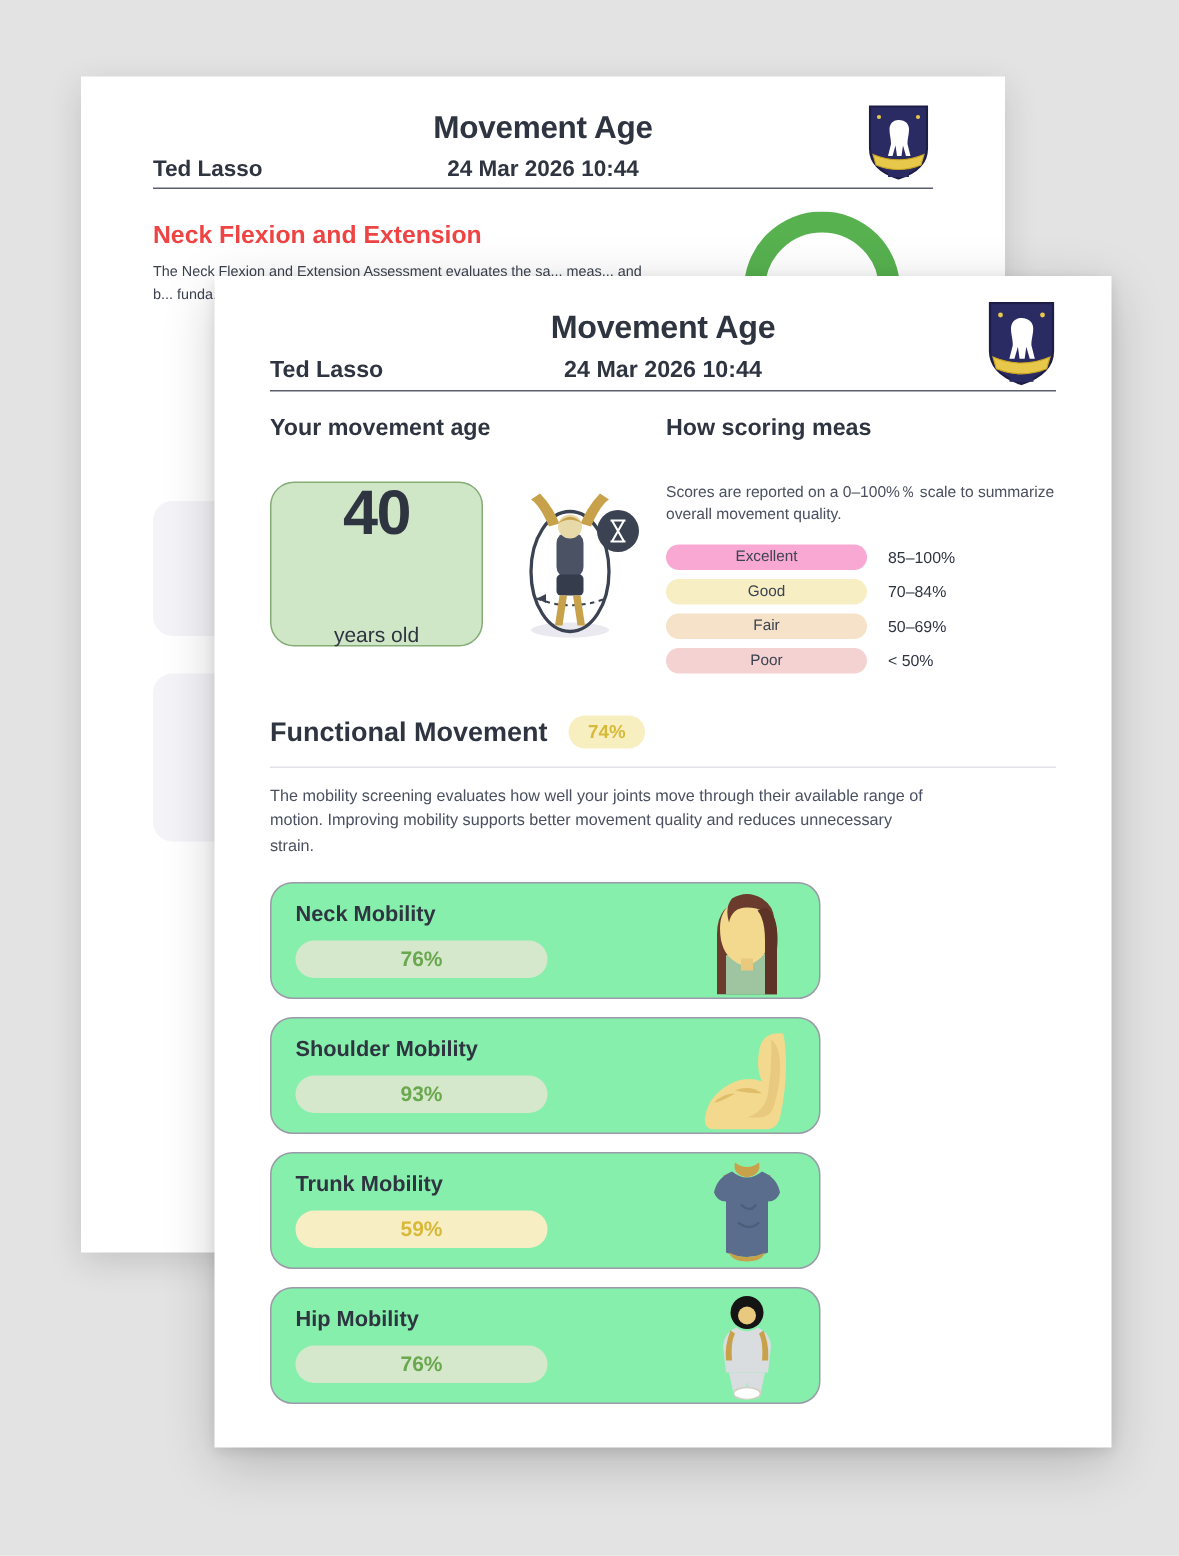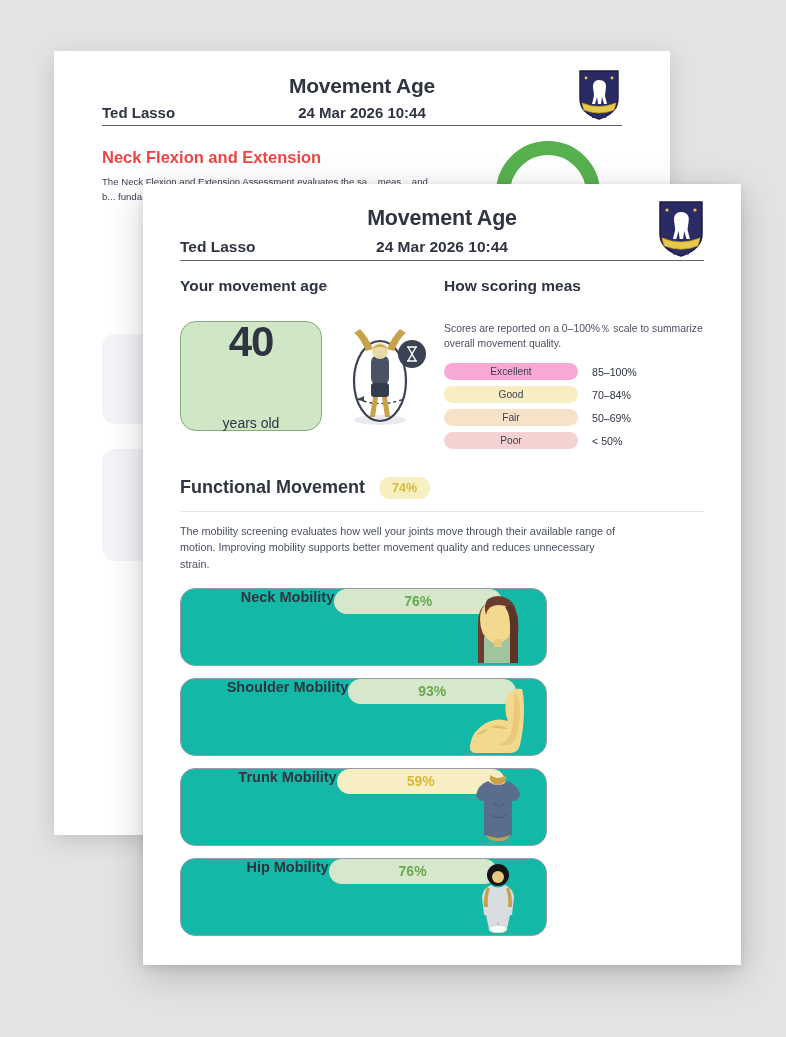--- a/index.html
+++ b/index.html
@@ -147,46 +147,46 @@
     font-size: 10.2px; color: #3c4250;
     flex: none;
   }
   .legend-range {
     margin-left: 14px; font-size: 10.6px; color: #2e3440;
     white-space: nowrap;
   }
 
   
   .fm-head {
-    display: flex; align-items: flex-start;
+    display: flex; align-items: center;
     margin-top: 22px;
   }
   .fm-title { font-size: 18px; font-weight: bold; color: #2e3440; }
   .fm-badge {
     margin-left: 14px;
     background: #f7efc0; color: #d9b93a;
     font-size: 12.5px; font-weight: bold;
     padding: 4px 13px; border-radius: 11px;
   }
   .fm-rule { border-top: 1px solid #e2e2e8; margin-top: 12px; }
   .fm-desc {
     margin-top: 11px;
     font-size: 10.8px; line-height: 1.5; color: #4a5060;
     width: 440px;
   }
 
   .mob-list { margin-top: 16px; }
   .mob-card {
     width: 367px; height: 78px;
-    background: #14b8a6;
+    background: #86efac;
     border: 1.2px solid #9a9aa8;
     border-radius: 15px;
     margin-bottom: 12px;
     position: relative;
-    display: flex; flex-direction: row; justify-content: center;
+    display: flex; flex-direction: column; justify-content: center;
     padding-left: 16px;
     box-sizing: border-box;
   }
   .mob-name {
     font-size: 14.5px; font-weight: bold; color: #2e3440;
     margin-bottom: 9px;
   }
   .mob-bar {
     width: 168px; height: 25px; border-radius: 13px;
     display: flex; align-items: center; justify-content: center;

